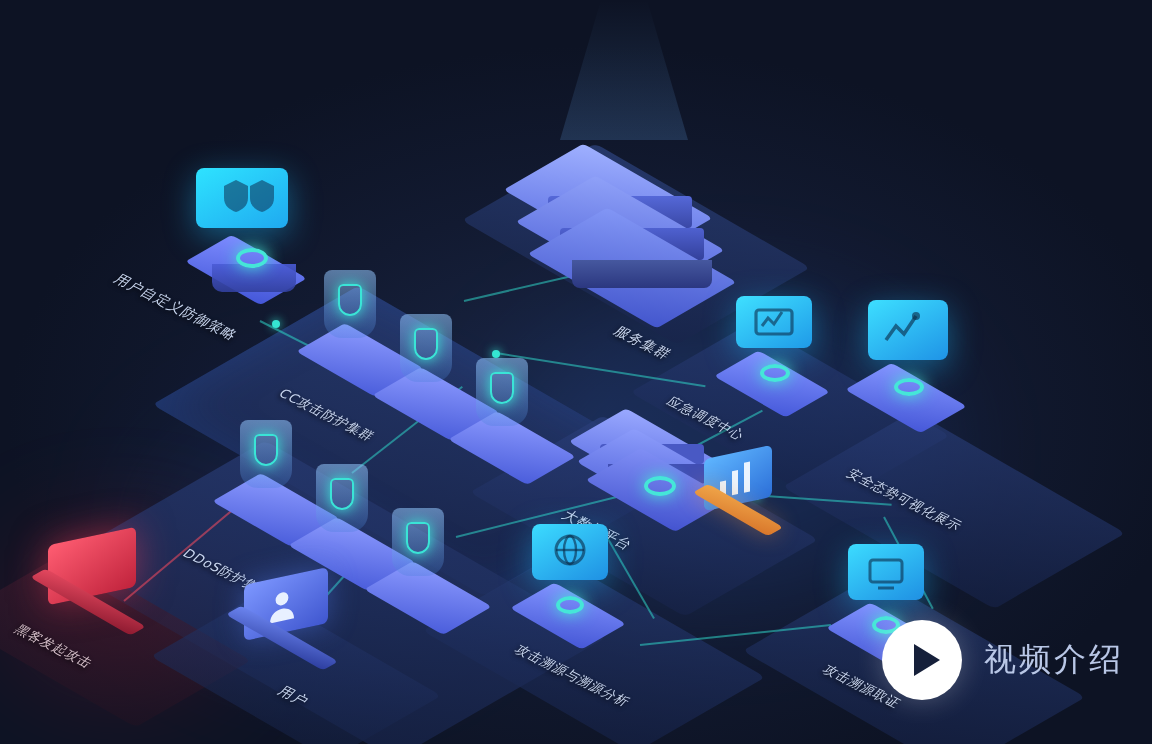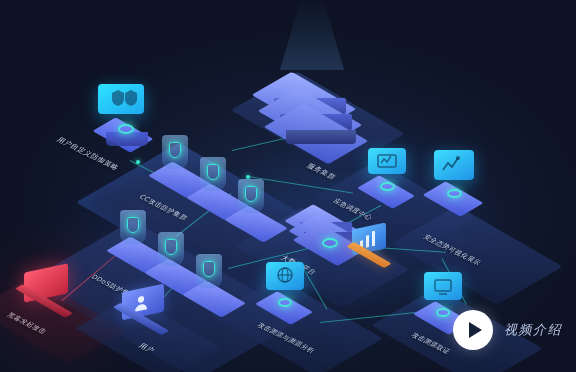--- a/index.html
+++ b/index.html
@@ -68,21 +68,21 @@
     box-shadow:0 0 14px rgba(255,255,255,.25);
   }
   #video-cta .play-circle .tri {
     width:0; height:0;
     border-left:13px solid #16203a;
     border-top:8px solid transparent;
     border-bottom:8px solid transparent;
     margin-left:4px;
   }
   #video-cta .cta-text {
-    color:#b9c7e6; font-size:13px; letter-spacing:1.5px;font-style:italic;
+    color:#b9c7e6; font-size:16px; letter-spacing:1.5px;
   }
 </style>
 </head>
 <body>
 
 <div id="stage">
 
   <div class="glow-haze" style="left:250px;top:150px;width:220px;height:150px;background:#1d3a78;opacity:.35;"></div>
   <div class="glow-haze" style="left:70px;top:200px;width:180px;height:130px;background:#1b2f63;opacity:.30;"></div>
   <div class="glow-haze" style="left:5px;top:265px;width:110px;height:80px;background:#7a1b2e;opacity:.35;"></div>

